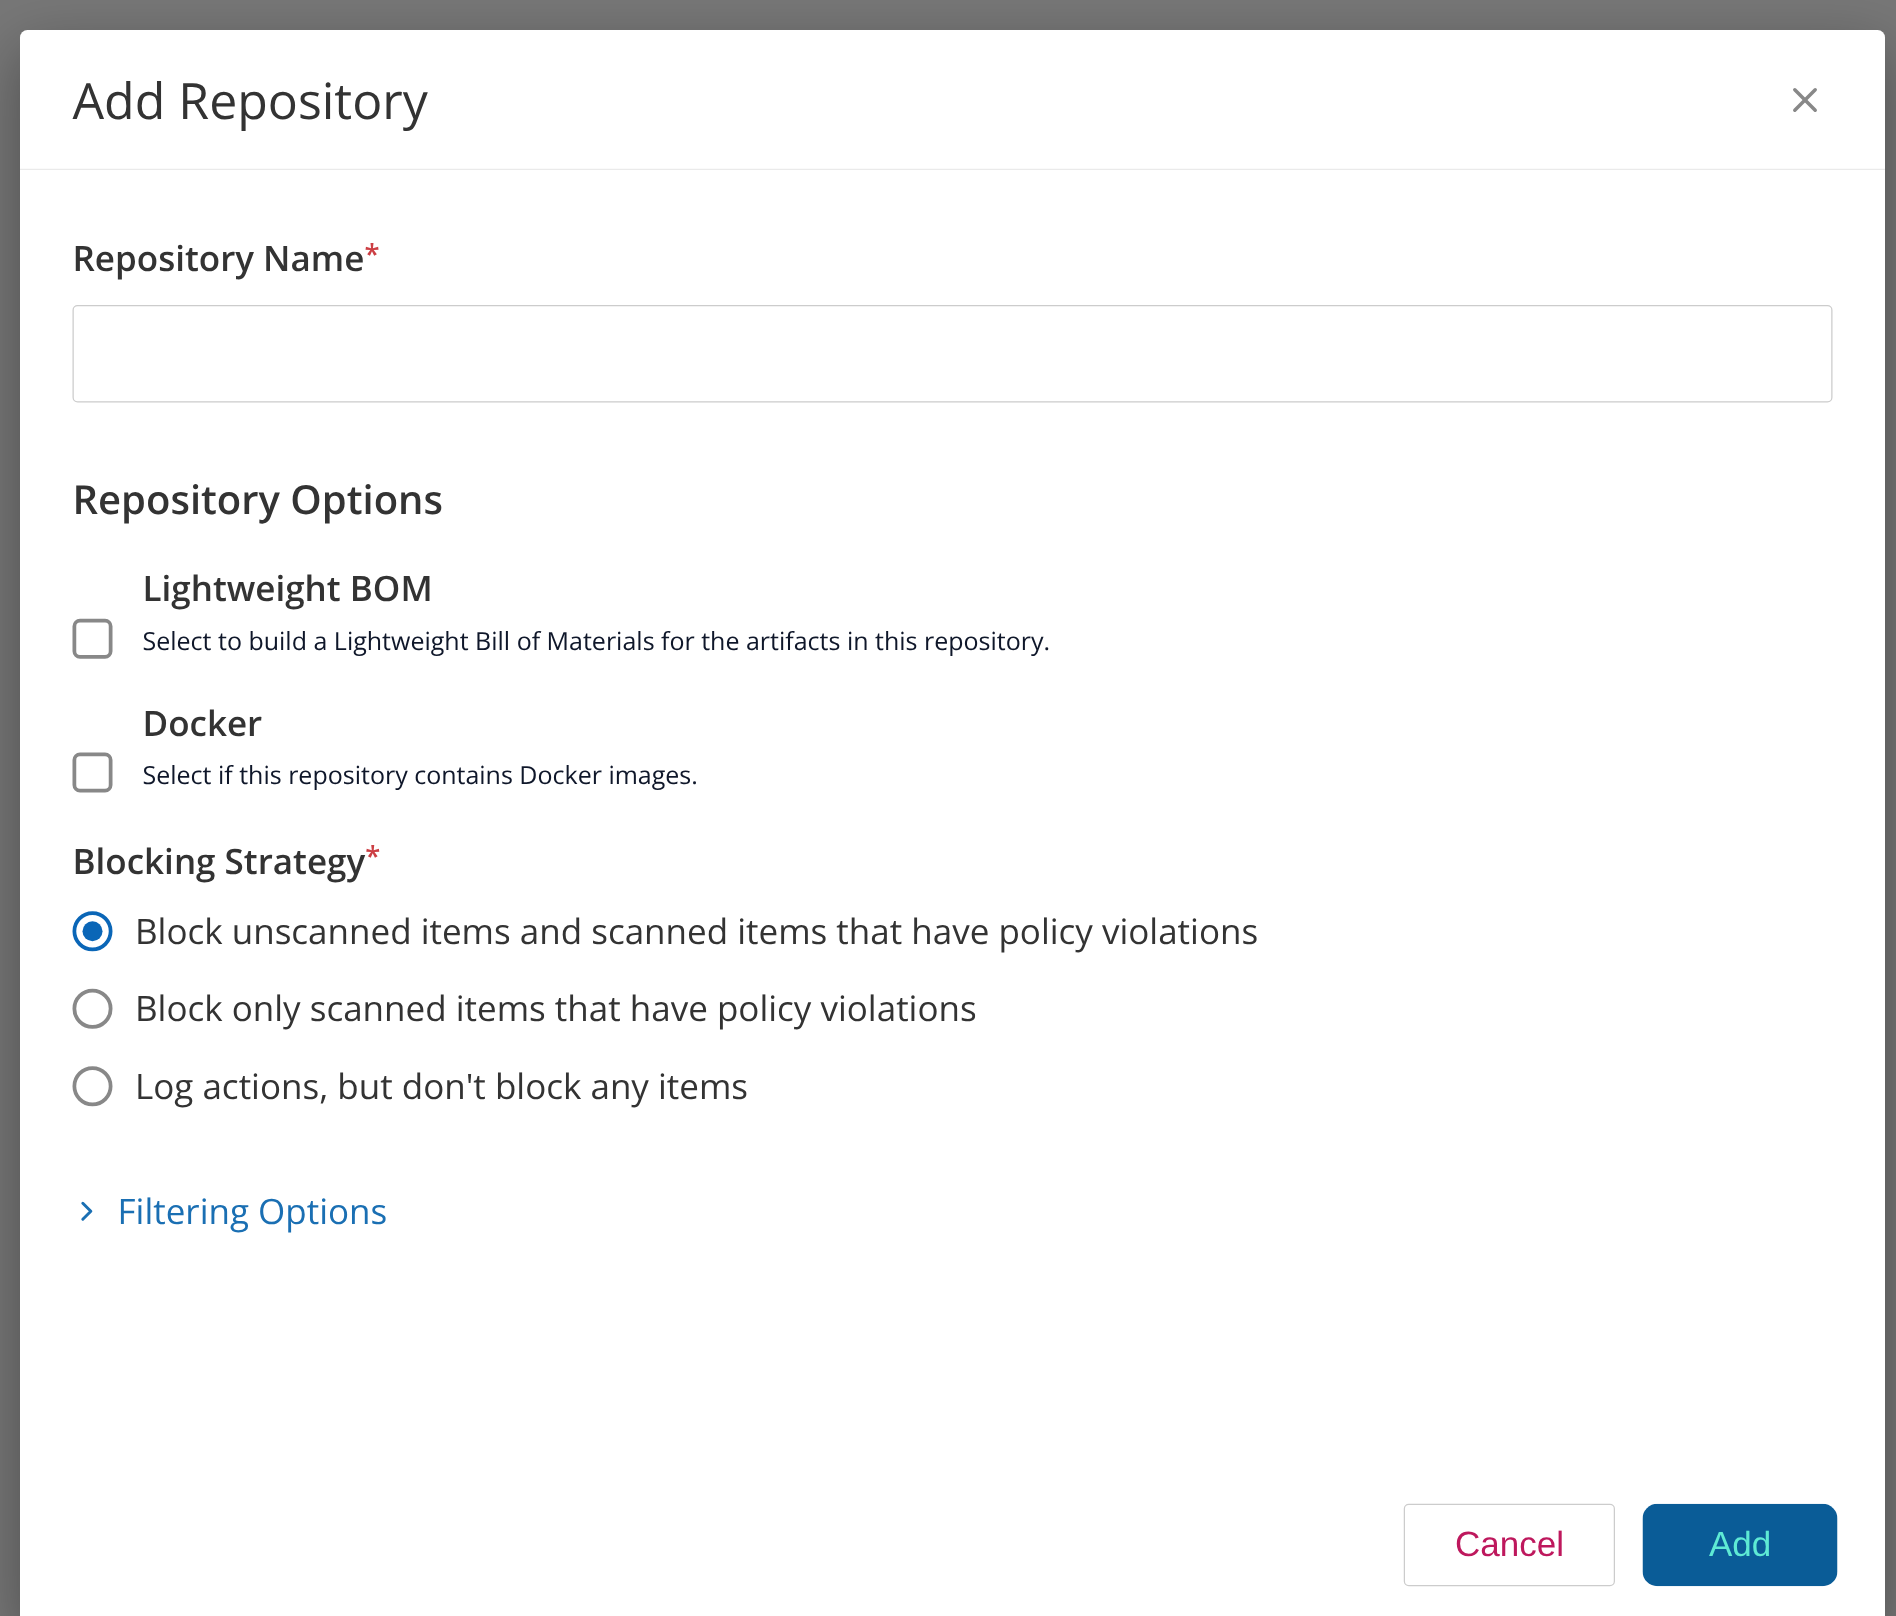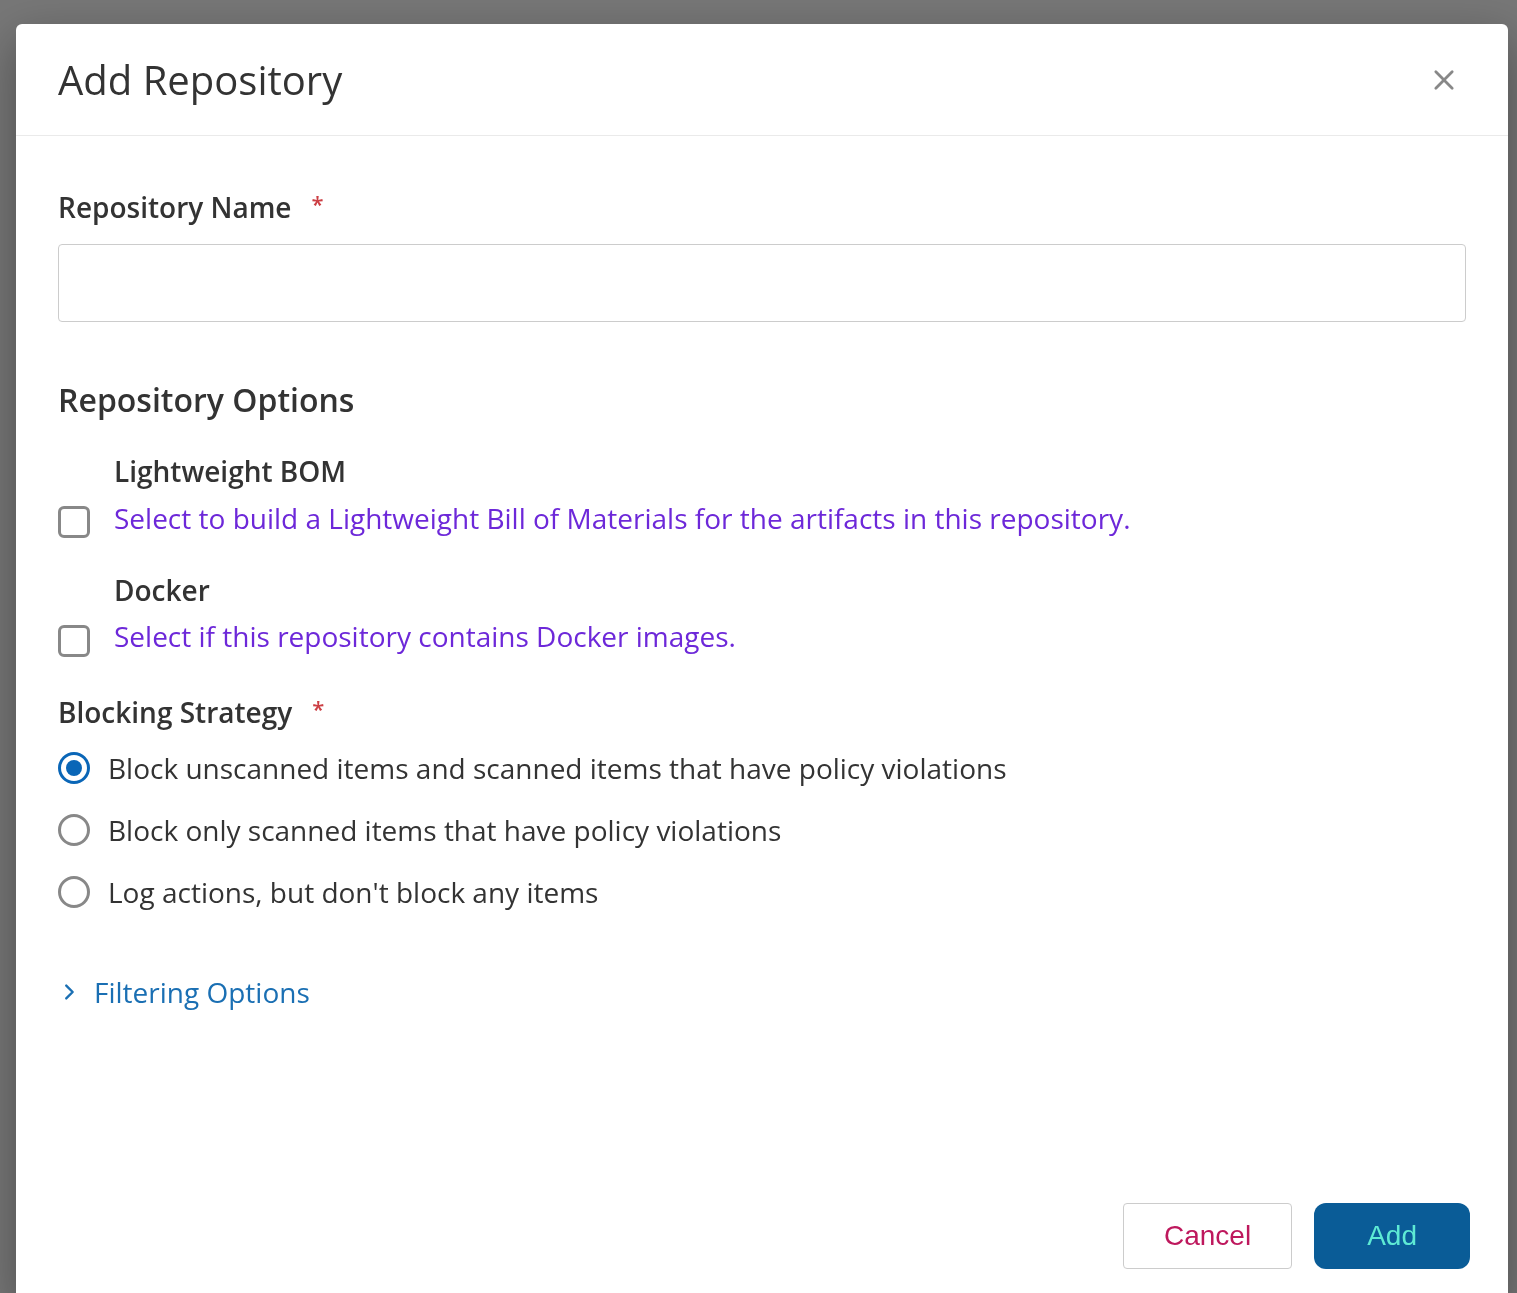--- a/index.html
+++ b/index.html
@@ -52,21 +52,21 @@
     flex: 1;
     padding: 52px 42px 0 42px;
     overflow: auto;
   }
   .field-label {
     font-size: 28px;
     font-weight: 600;
     color: #333;
     display: flex;
     align-items: center;
-    gap: 20px;
+    gap: 0;
     margin-bottom: 18px;
   }
   .req {
     color: #cc3f44;
     font-size: 22px;
     position: relative;
     top: -4px;
   }
   .text-input {
     width: 100%;
@@ -101,23 +101,23 @@
   }
   .opt-text { display: flex; flex-direction: column; }
   .opt-title {
     font-size: 28px;
     font-weight: 600;
     color: #333;
     line-height: 1.2;
     margin-bottom: 10px;
   }
   .opt-desc {
-    font-size: 28px;
+    font-size: 20px;
     font-weight: 400;
-    color: #6d28d9;
+    color: #0f172a;
     line-height: 1.4;
   }
   .radio-group {
     display: flex;
     flex-direction: column;
     gap: 24px;
     margin-top: 4px;
   }
   .radio-row {
     display: flex;

